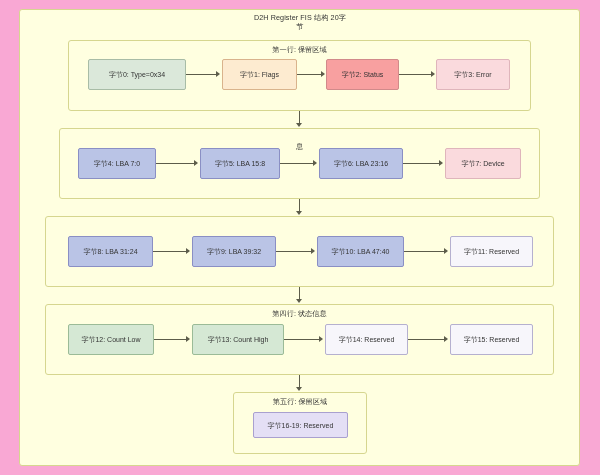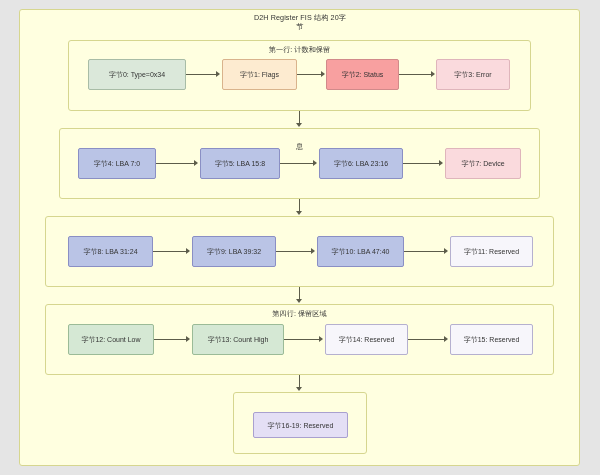--- a/index.html
+++ b/index.html
@@ -11,21 +11,21 @@
     width: 600px;
     height: 475px;
     font-family: "Liberation Sans", "DejaVu Sans", sans-serif;
     overflow: hidden;
   }
 
   #diagram-root {
     position: relative;
     width: 600px;
     height: 475px;
-    background: #e5e5e5;
+    background: #f9a8d4;
   }
 
   
   .outer-box {
     position: absolute;
     left: 19px;
     top: 9px;
     width: 561px;
     height: 457px;
     background: #ffffe0;
@@ -124,21 +124,21 @@
 <body>
 
 <div id="diagram-root">
 
   <div class="outer-box"></div>
 
   <div class="outer-title" style="top:13px;">D2H Register FIS 结构 20字</div>
   <div class="outer-title" style="top:22px;">节</div>
 
   <div class="row-box row1"></div>
-  <div class="row-title" style="left:68px; top:45px; width:463px;">第一行: 计数和保留</div>
+  <div class="row-title" style="left:68px; top:45px; width:463px;">第一行: 保留区域</div>
 
   <div class="node fill-mint" style="left:88px;  top:59px; width:98px; height:31px;">字节0: Type=0x34</div>
   <div class="node fill-orange" style="left:222px; top:59px; width:75px; height:31px;">字节1: Flags</div>
   <div class="node fill-red" style="left:326px; top:59px; width:73px; height:31px;">字节2: Status</div>
   <div class="node fill-pink" style="left:436px; top:59px; width:74px; height:31px;">字节3: Error</div>
 
   <div class="conn-h" style="left:186px; top:74px; width:31px;"></div>
   <div class="arrow-r" style="left:216px; top:71px;"></div>
   <div class="conn-h" style="left:297px; top:74px; width:24px;"></div>
   <div class="arrow-r" style="left:321px; top:71px;"></div>
@@ -177,34 +177,35 @@
   <div class="arrow-r" style="left:186px; top:248px;"></div>
   <div class="conn-h" style="left:276px; top:251px; width:35px;"></div>
   <div class="arrow-r" style="left:311px; top:248px;"></div>
   <div class="conn-h" style="left:404px; top:251px; width:40px;"></div>
   <div class="arrow-r" style="left:444px; top:248px;"></div>
 
   <div class="conn-v" style="left:299px; top:287px; height:13px;"></div>
   <div class="arrow-d" style="left:296px; top:299px;"></div>
 
   <div class="row-box row4"></div>
-  <div class="row-title" style="left:45px; top:309px; width:509px;">第四行: 保留区域</div>
+  <div class="row-title" style="left:45px; top:309px; width:509px;">第四行: 状态信息</div>
 
   <div class="node fill-green" style="left:68px;  top:324px; width:86px; height:31px;">字节12: Count Low</div>
   <div class="node fill-green" style="left:192px; top:324px; width:92px; height:31px;">字节13: Count High</div>
   <div class="node fill-white" style="left:325px; top:324px; width:83px; height:31px;">字节14: Reserved</div>
   <div class="node fill-white" style="left:450px; top:324px; width:83px; height:31px;">字节15: Reserved</div>
 
   <div class="conn-h" style="left:154px; top:339px; width:32px;"></div>
   <div class="arrow-r" style="left:186px; top:336px;"></div>
   <div class="conn-h" style="left:284px; top:339px; width:35px;"></div>
   <div class="arrow-r" style="left:319px; top:336px;"></div>
   <div class="conn-h" style="left:408px; top:339px; width:36px;"></div>
   <div class="arrow-r" style="left:444px; top:336px;"></div>
 
   <div class="conn-v" style="left:299px; top:375px; height:13px;"></div>
   <div class="arrow-d" style="left:296px; top:387px;"></div>
 
   <div class="row-box row5"></div>
+  <div class="row-title" style="left:233px; top:397px; width:134px;">第五行: 保留区域</div>
 
   <div class="node fill-lav" style="left:253px; top:412px; width:95px; height:26px;">字节16-19: Reserved</div>
 
 </div>
 
 </body></html>

